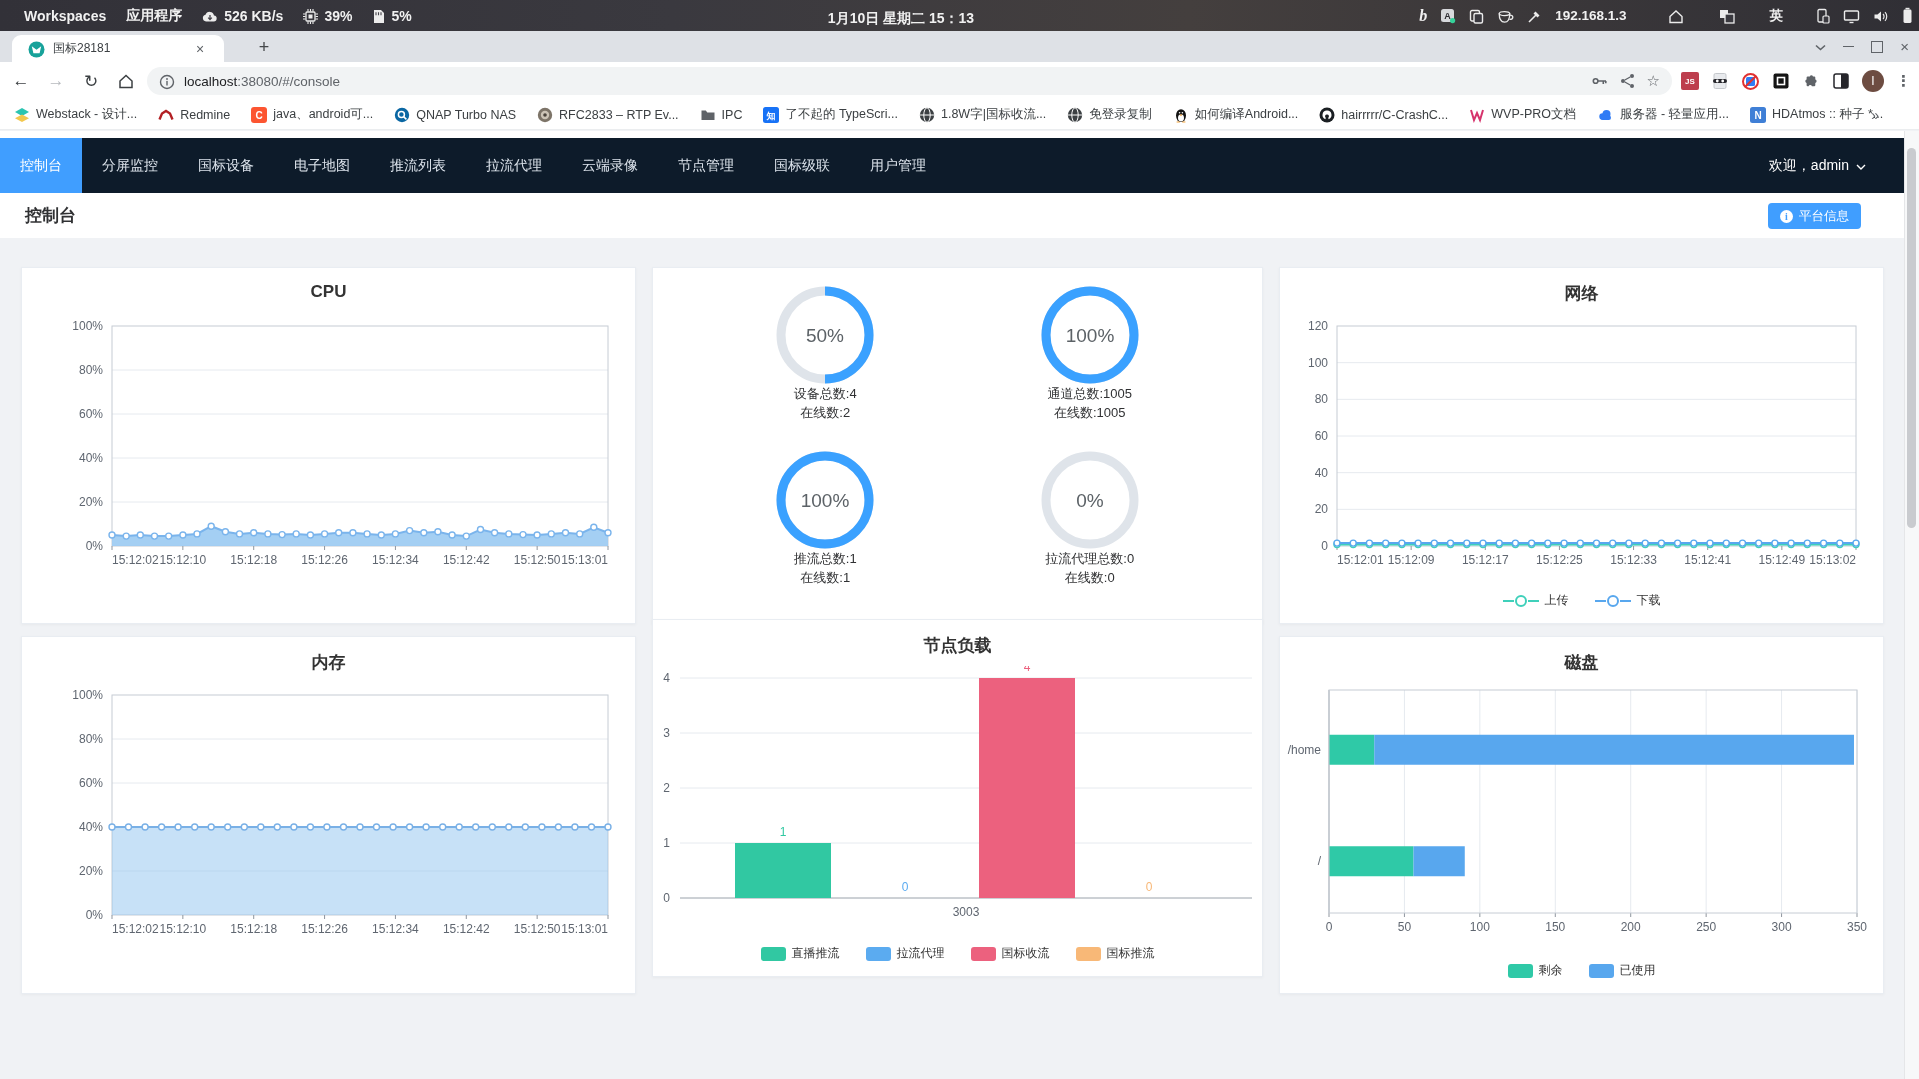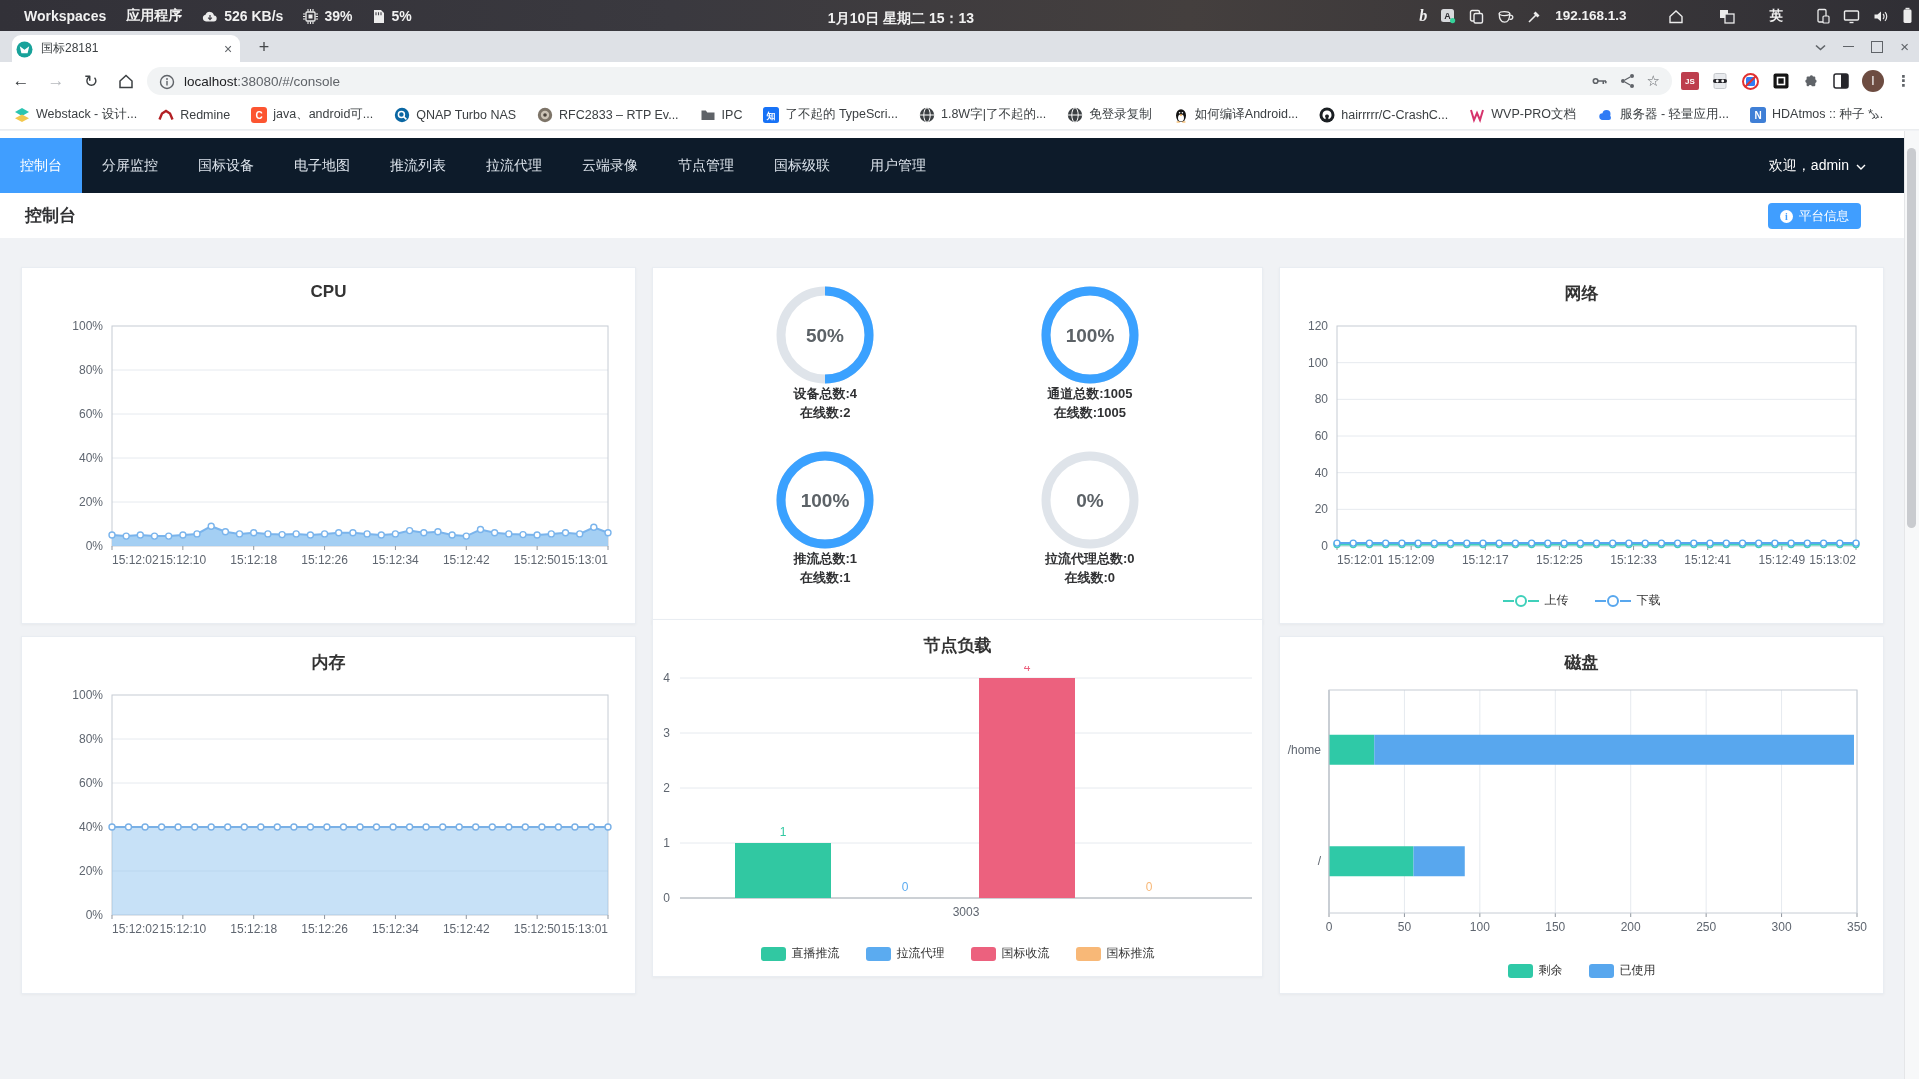--- a/index.html
+++ b/index.html
@@ -15,22 +15,22 @@
   .sys-left{display:flex;align-items:center;gap:0;padding-left:14px;}
   .sys-item{padding:0 10px;display:inline-flex;align-items:center;gap:6px;height:31px;}
   .sys-center{position:absolute;left:901px;top:0;height:38px;transform:translateX(-50%);
     display:flex;align-items:center;}
   .sys-right{position:absolute;right:6px;top:0;height:31px;display:flex;align-items:center;gap:13px;}
   .sys-right .txt{font-size:13.5px}
   .b-logo{font-family:"Liberation Serif",serif;font-size:16px;font-style:italic;font-weight:bold}
 
   
   .tabstrip{position:absolute;left:0;top:31px;width:1919px;height:31px;background:#dee1e6;}
-  .tab{position:absolute;left:12px;bottom:0;width:228px;height:27px;background:#fff;
-    border-radius:9px 9px 0 0;display:flex;align-items:center;padding:0 4px;box-sizing:border-box;}
+  .tab{position:absolute;left:12px;bottom:0;width:212px;height:27px;background:#fff;
+    border-radius:9px 9px 0 0;display:flex;align-items:center;padding:0 16px;box-sizing:border-box;}
   .tab-title{font-size:12px;color:#3c4043;margin-left:8px;flex:1;}
   .tab-close{color:#5f6368;font-size:14px;width:16px;text-align:center;cursor:default}
   .newtab{position:absolute;left:252px;bottom:3px;width:24px;height:24px;color:#44474a;
     font-size:18px;line-height:24px;text-align:center;}
   .winctl{position:absolute;right:10px;top:0;height:31px;display:flex;align-items:center;gap:17px;color:#5f6368;}
   .wbox{width:10px;height:10px;border:1.3px solid #5f6368;display:inline-block}
   .wmin{width:11px;height:1.5px;background:#5f6368;display:inline-block}
   .wx{font-size:15px}
 
   
@@ -79,21 +79,21 @@
   .ph-btn-ico{width:13px;height:13px;border-radius:50%;background:#fff;color:#409eff;font-size:10px;
     font-weight:bold;display:inline-flex;align-items:center;justify-content:center;font-family:"Liberation Serif",serif;}
 
   
   .dash{position:absolute;left:0;top:238px;width:1904px;height:841px;background:#f0f2f5;}
   .card{position:absolute;background:#fff;border:1px solid #e9edf2;box-sizing:border-box;
     box-shadow:0 1px 3px rgba(0,0,0,.04);}
   .card-title{position:absolute;top:14px;left:0;right:0;text-align:center;font-size:17px;
     font-weight:bold;color:#333;}
   #card-cpu{left:21px;top:29px;width:615px;height:357px;}
-  #card-stats{left:652px;top:29px;width:611px;height:357px;font-weight:bold;}
+  #card-stats{left:652px;top:29px;width:611px;height:357px;}
   #card-network{left:1279px;top:29px;width:605px;height:357px;}
   #card-memory{left:21px;top:398px;width:615px;height:358px;}
   #card-load{left:652px;top:381px;width:611px;height:358px;}
   #card-disk{left:1279px;top:398px;width:605px;height:358px;}
   .chart-holder{position:absolute;left:0;top:46px;}
   .legend-row{position:absolute;left:0;right:0;bottom:14px;display:flex;justify-content:center;
     align-items:center;gap:26px;font-size:12px;color:#333;}
   .legend-item{display:inline-flex;align-items:center;gap:6px;}
   .lg-swatch{width:25px;height:14px;border-radius:3px;display:inline-block;}
 
@@ -325,21 +325,21 @@
             <text x="8" y="11.8" text-anchor="middle" font-size="9" font-weight="bold" fill="#fff">知</text>
           </svg>
           <span class="bm-label">了不起的 TypeScri...</span>
         </span>
         <span class="bm">
           <svg width="16" height="16" viewBox="0 0 16 16">
             <circle cx="8" cy="8" r="7.2" fill="#3c4043"></circle>
             <ellipse cx="8" cy="8" rx="3.2" ry="7.2" fill="none" stroke="#fff" stroke-width="1"></ellipse>
             <path d="M.8 8h14.4" stroke="#fff" stroke-width="1"></path>
           </svg>
-          <span class="bm-label">1.8W字|了不起的...</span>
+          <span class="bm-label">1.8W字|国标收流...</span>
         </span>
         <span class="bm">
           <svg width="16" height="16" viewBox="0 0 16 16">
             <circle cx="8" cy="8" r="7.2" fill="#3c4043"></circle>
             <ellipse cx="8" cy="8" rx="3.2" ry="7.2" fill="none" stroke="#fff" stroke-width="1"></ellipse>
             <path d="M.8 8h14.4" stroke="#fff" stroke-width="1"></path>
           </svg>
           <span class="bm-label">免登录复制</span>
         </span>
         <span class="bm">

